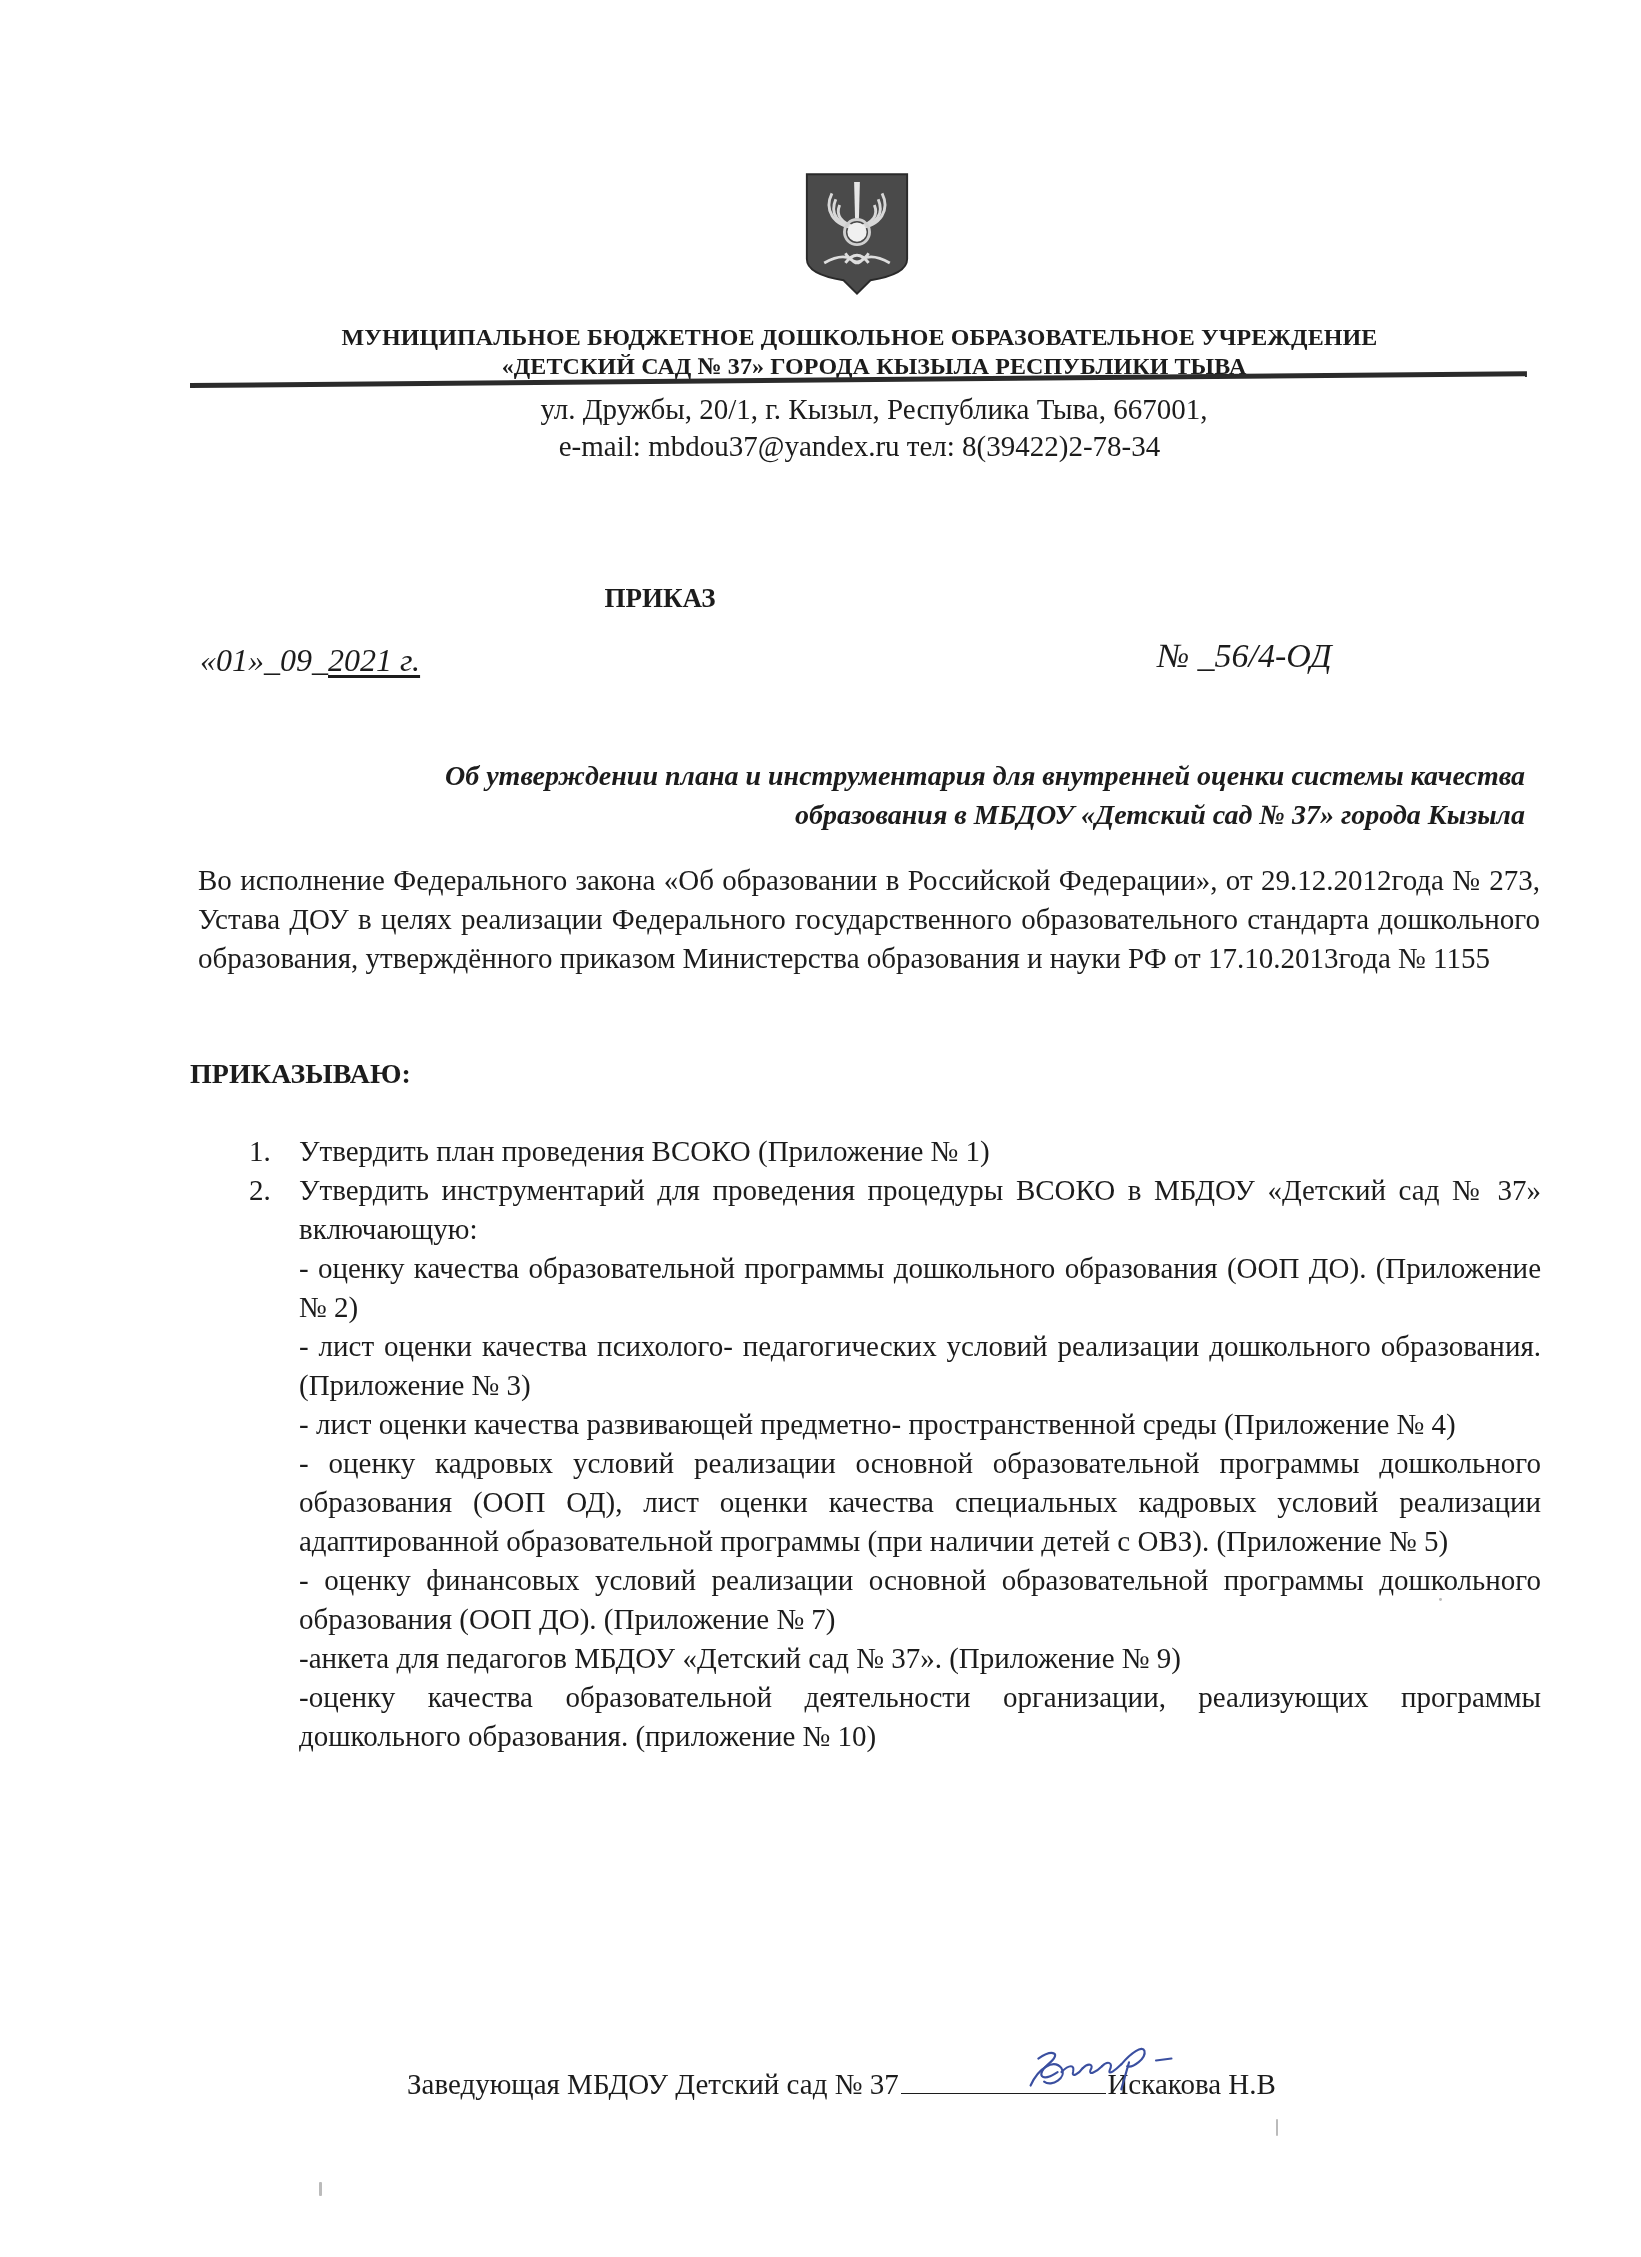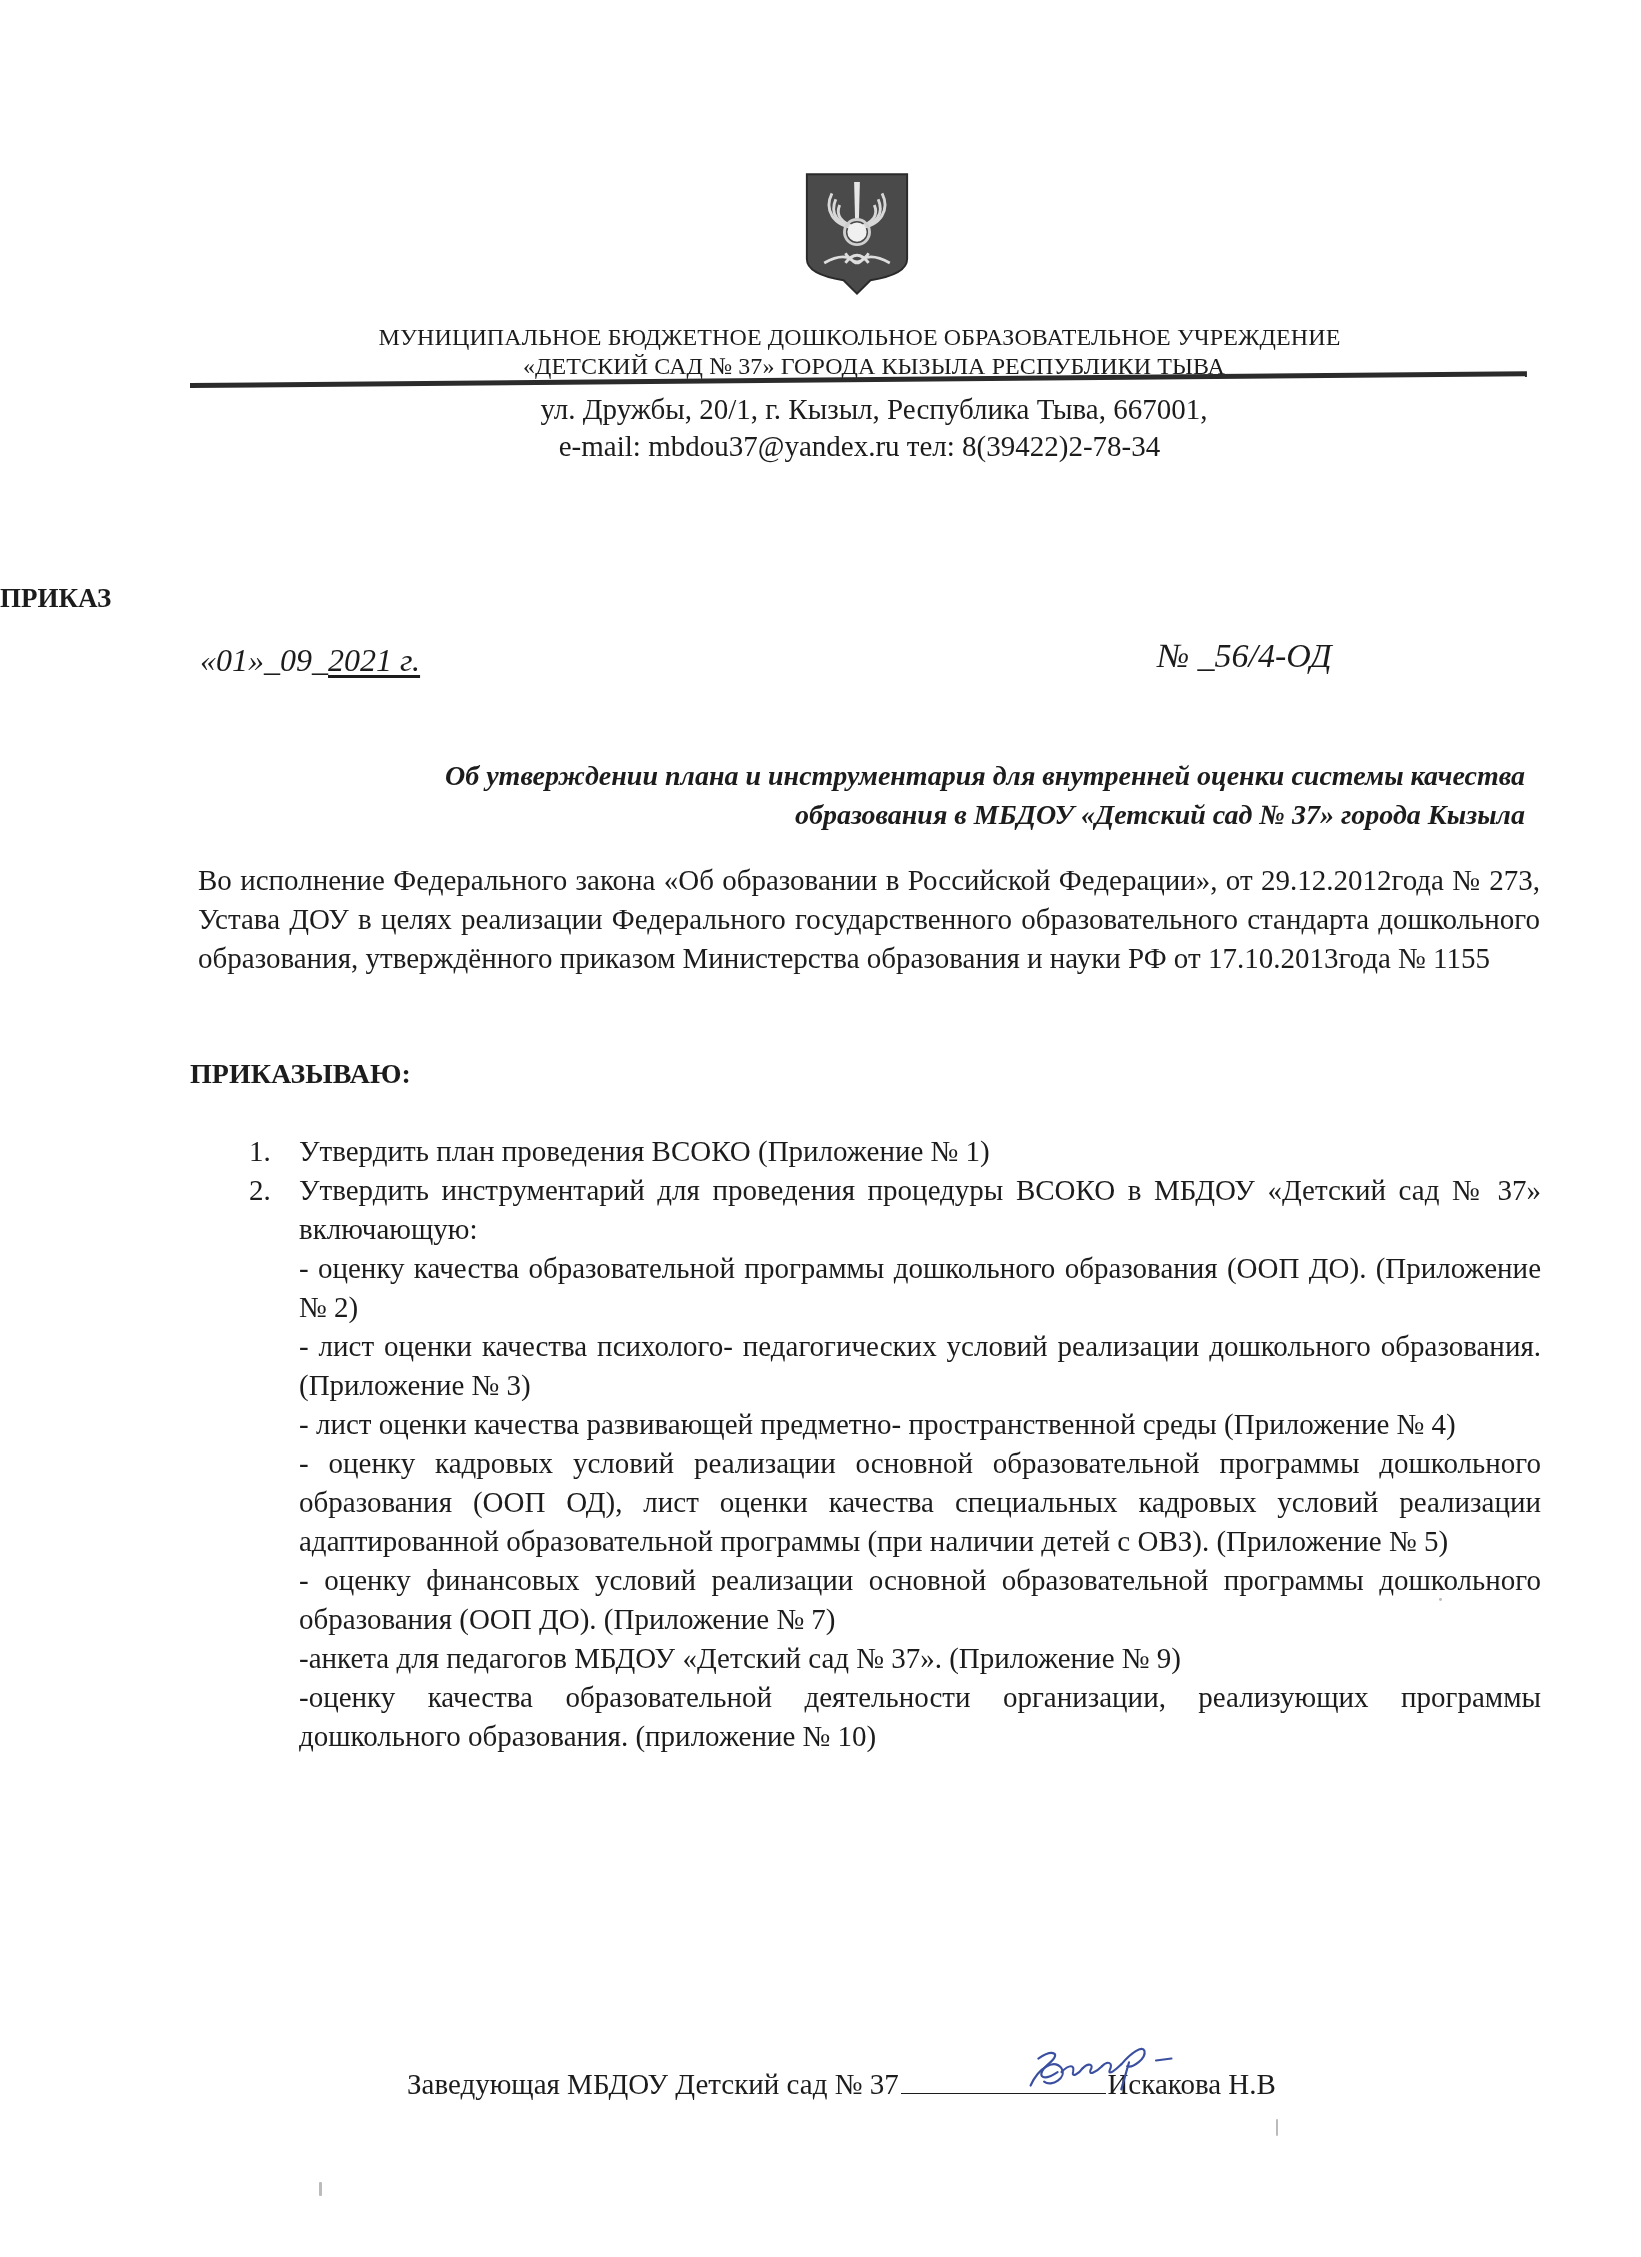--- a/index.html
+++ b/index.html
@@ -5,34 +5,34 @@
     html, body { margin: 0; padding: 0; background: #ffffff; }
     body {
       width: 1641px; height: 2257px; position: relative; overflow: hidden;
       font-family: "Liberation Serif", "DejaVu Serif", serif;
       color: #1c1c1c;
     }
     .abs { position: absolute; }
     .emblem { left: 803px; top: 170px; width: 108px; height: 126px; }
     .org {
       left: 174px; width: 1371px; top: 323px; text-align: center;
-      font-weight: normal; font-size: 24px; line-height: 29px; letter-spacing: 0.1px;
+      font-weight: bold; font-size: 24px; line-height: 29px; letter-spacing: 0.1px;
     }
     .org .l2 { padding-left: 29px; }
     .rule {
       left: 190px; top: 383px; width: 1337px; height: 4.8px; background: #2b2b2b;
       transform: rotate(-0.5deg); transform-origin: left center;
     }
     .addr {
       left: 174px; width: 1371px; top: 391px; text-align: center;
       font-size: 29px; line-height: 37px;
     }
     .addr .l1 { padding-left: 29px; }
     .prikaz {
-      left: 0; width: 1320px; top: 583px; text-align: left;
+      left: 0; width: 1320px; top: 583px; text-align: center;
       font-weight: bold; font-size: 27px;
     }
     .date {
       left: 200px; top: 642px; font-style: italic; font-size: 32px;
     }
     .date u { text-decoration: underline; text-underline-offset: 3.9px; font-style: italic; }
     .num {
       left: 1157px; top: 637px; font-style: italic; font-size: 34px;
     }
     .title {

